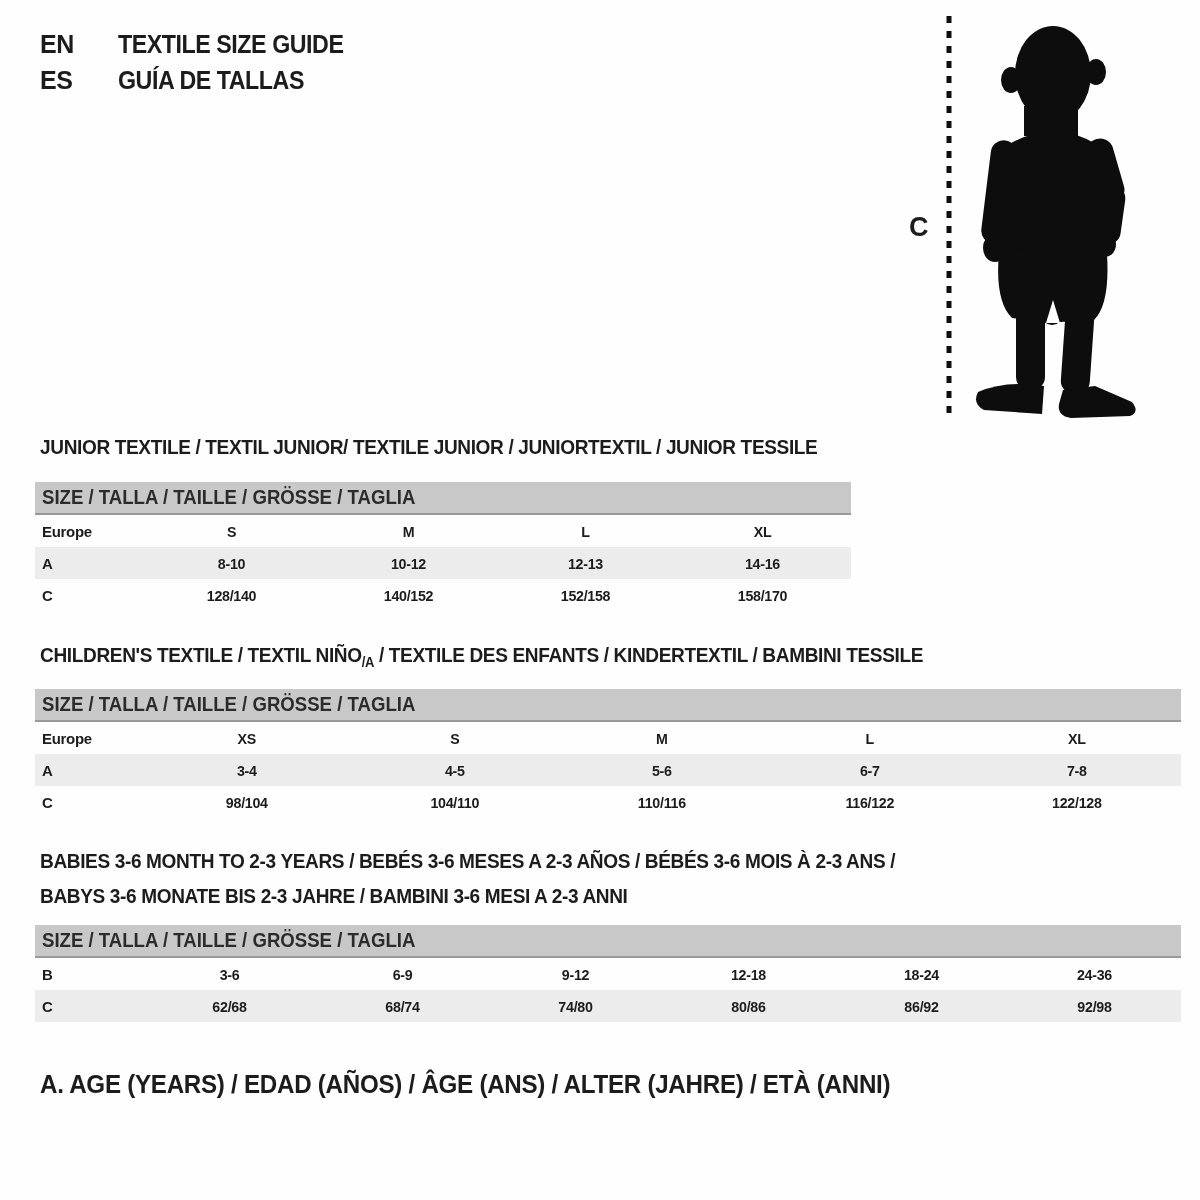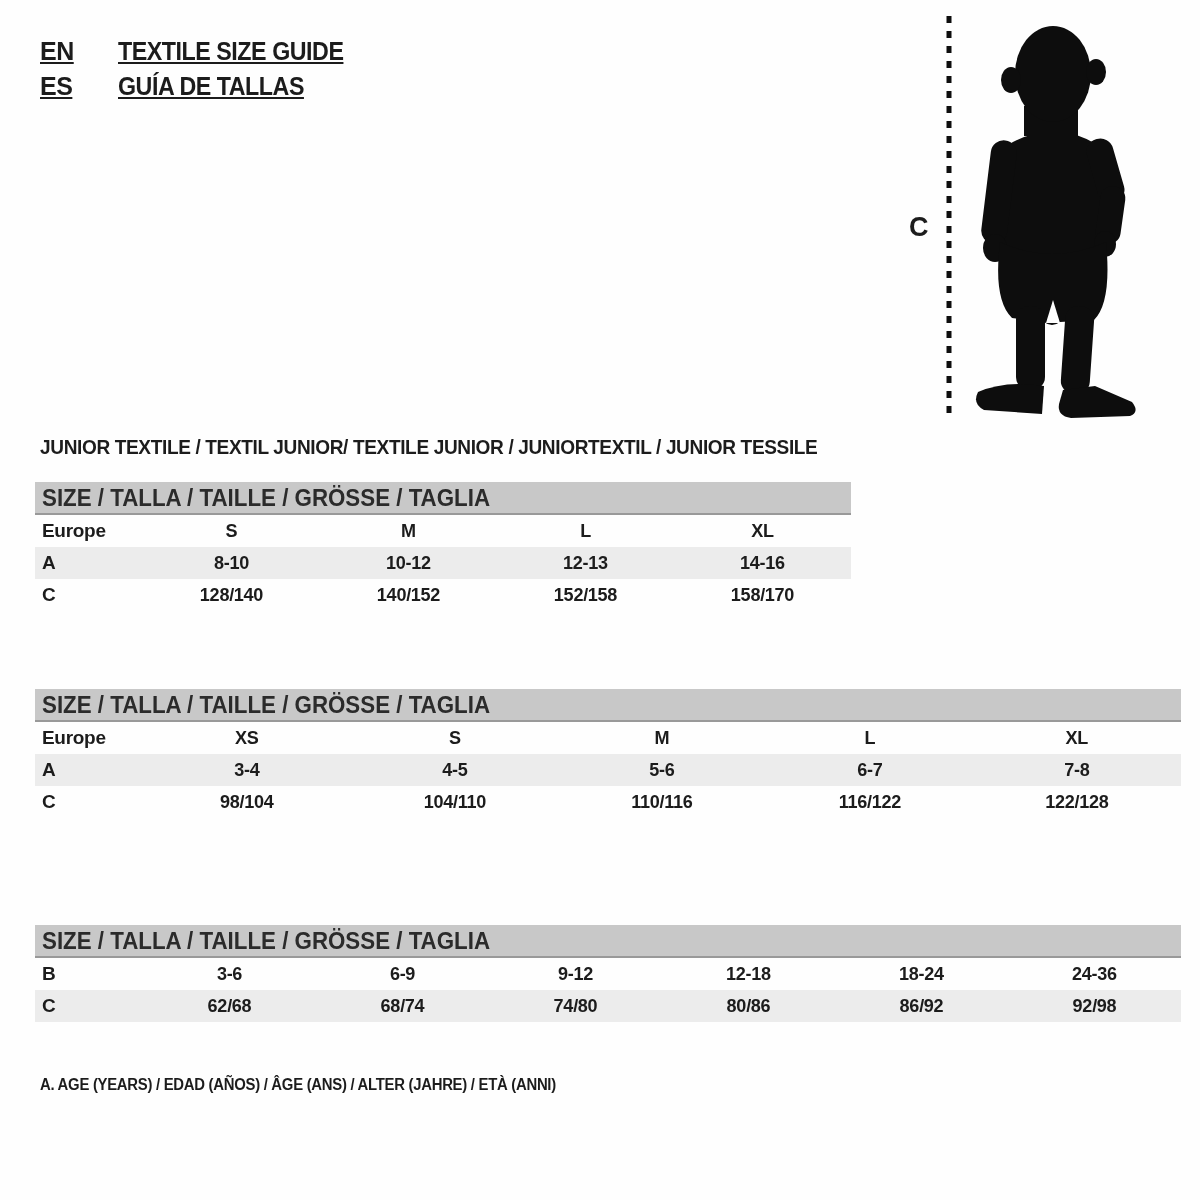--- a/index.html
+++ b/index.html
@@ -5,53 +5,53 @@
   * { margin:0; padding:0; box-sizing:border-box; }
   html,body { background:#ffffff; }
   .page {
     position:relative; width:1200px; height:1200px; background:#fefefe;
     font-family:"Liberation Sans", sans-serif; color:#1c1c1c; overflow:hidden;
   }
   .cond { transform:scaleX(0.93); transform-origin:left center; display:inline-block; white-space:nowrap; }
 
   
   .lang-header { position:absolute; left:40px; top:30px; }
-  .lang-row { display:flex; height:35.5px; align-items:flex-end;text-decoration:underline; }
+  .lang-row { display:flex; height:35.5px; align-items:flex-start; }
   .lang-code, .lang-title { font-weight:bold; font-size:25px; letter-spacing:-0.5px; }
   .lang-code { width:78px; flex:0 0 78px; }
 
   
   .figure { position:absolute; left:895px; top:0; width:300px; height:440px; }
   .dash-line { position:absolute; left:49px; top:16px; }
   .c-label { position:absolute; left:14px; top:212px; font-size:27px; font-weight:bold; }
   .kid-svg { position:absolute; left:65px; top:14px; }
 
   
   .sec-title { position:absolute; font-size:20.5px; font-weight:bold; letter-spacing:-0.4px; white-space:nowrap; }
   .sec-title .sub { font-size:14px; vertical-align:sub; }
   .two-line { line-height:35px; }
 
   
   .tbl { position:absolute; }
   .band {
     height:33px; background:#c8c8c8; border-bottom:2px solid #999999;
     display:flex; align-items:center; padding-left:7px;
-    font-size:24px; font-weight:bold; color:#2b2b2b;
+    font-size:20px; font-weight:bold; color:#2b2b2b;
   }
-  .trow { display:grid; height:32px; align-items:center; font-size:19px; font-weight:bold; letter-spacing:-0.3px; }
+  .trow { display:grid; height:32px; align-items:center; font-size:15px; font-weight:bold; letter-spacing:-0.3px; }
   .trow.shaded { background:#ececec; }
   .cols4 { grid-template-columns:108px repeat(4,1fr); }
   .cols5 { grid-template-columns:108px repeat(5,1fr); }
   .cols6 { grid-template-columns:108px repeat(6,1fr); }
   .lbl { padding-left:7px; text-align:left; font-weight:bold; }
   .val { text-align:center; transform:scaleX(0.95); }
 
   
   .footnotes { position:absolute; left:40px; top:1068px; }
-  .footnote { height:33px; font-size:16px; font-weight:bold; letter-spacing:-0.3px; display:flex; align-items:center; }
+  .footnote { height:33px; font-size:26px; font-weight:bold; letter-spacing:-0.3px; display:flex; align-items:center; }
 </style>
 </head>
 <body>
 
 <div class="page">
 
   <div class="lang-header">
     <div class="lang-row">
       <span class="lang-code">EN</span>
       <span class="lang-title cond">TEXTILE SIZE GUIDE</span>
@@ -120,20 +120,23 @@
     </div>
     <div class="trow cols4">
       <span class="lbl">C</span>
       <span class="val">128/140</span>
       <span class="val">140/152</span>
       <span class="val">152/158</span>
       <span class="val">158/170</span>
     </div>
   </div>
 
+  <div class="sec-title" style="left:40px; top:643px;">
+    <span class="cond"><span>CHILDREN'S TEXTILE / TEXTIL NIÑO</span><span class="sub">/A</span><span> / TEXTILE DES ENFANTS / KINDERTEXTIL / BAMBINI TESSILE</span></span>
+  </div>
   <div class="tbl" style="left:35px; top:689px; width:1146px;">
     <div class="band">
       <span class="cond">SIZE / TALLA / TAILLE / GRÖSSE / TAGLIA</span>
     </div>
     <div class="trow cols5">
       <span class="lbl">Europe</span>
       <span class="val">XS</span>
       <span class="val">S</span>
       <span class="val">M</span>
       <span class="val">L</span>
@@ -150,20 +153,24 @@
     <div class="trow cols5">
       <span class="lbl">C</span>
       <span class="val">98/104</span>
       <span class="val">104/110</span>
       <span class="val">110/116</span>
       <span class="val">116/122</span>
       <span class="val">122/128</span>
     </div>
   </div>
 
+  <div class="sec-title two-line" style="left:40px; top:843px;">
+    <span class="cond">BABIES 3-6 MONTH TO 2-3 YEARS / BEBÉS 3-6 MESES A 2-3 AÑOS / BÉBÉS 3-6 MOIS À 2-3 ANS /</span><br>
+    <span class="cond">BABYS 3-6 MONATE BIS 2-3 JAHRE / BAMBINI 3-6 MESI A 2-3 ANNI</span>
+  </div>
   <div class="tbl" style="left:35px; top:925px; width:1146px;">
     <div class="band">
       <span class="cond">SIZE / TALLA / TAILLE / GRÖSSE / TAGLIA</span>
     </div>
     <div class="trow cols6">
       <span class="lbl">B</span>
       <span class="val">3-6</span>
       <span class="val">6-9</span>
       <span class="val">9-12</span>
       <span class="val">12-18</span>

